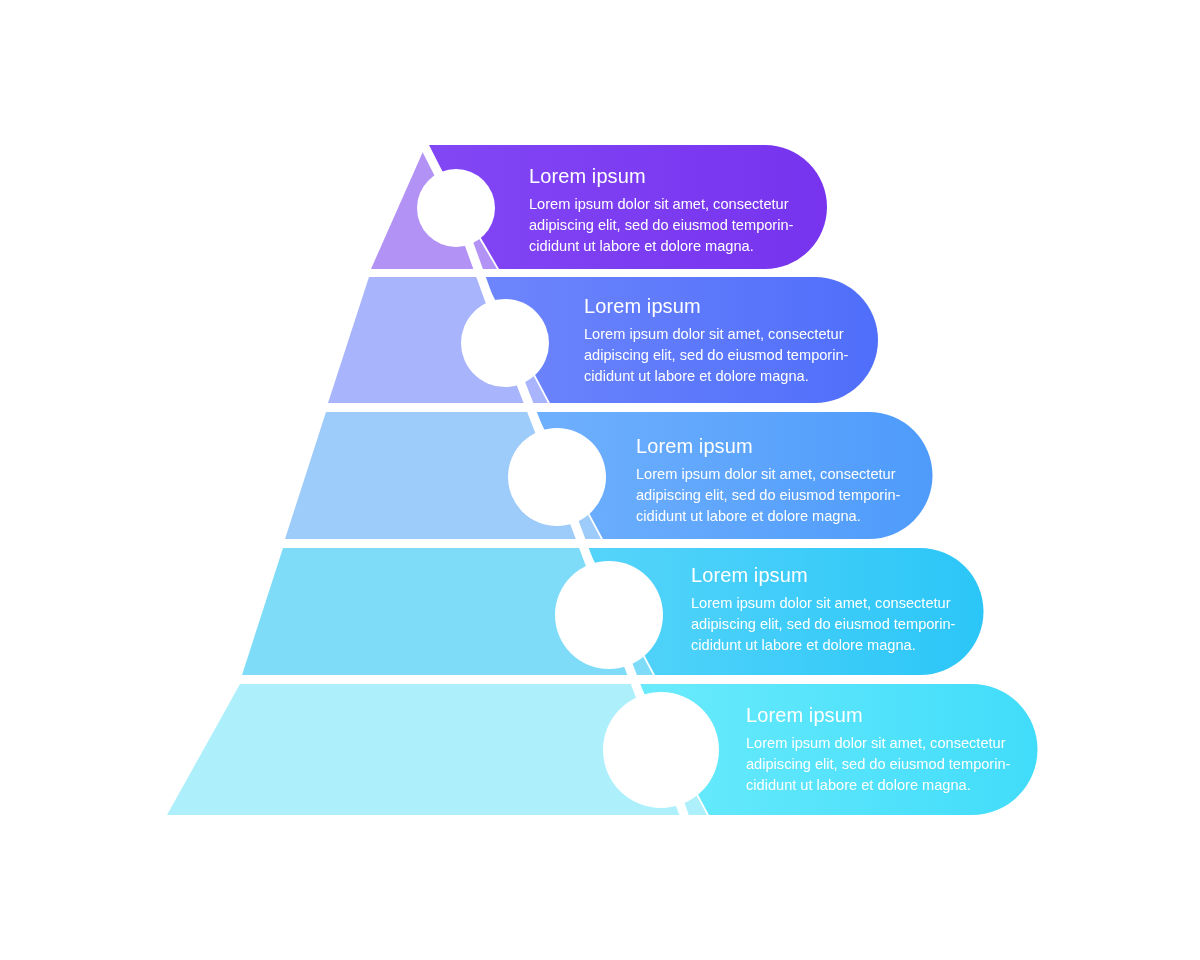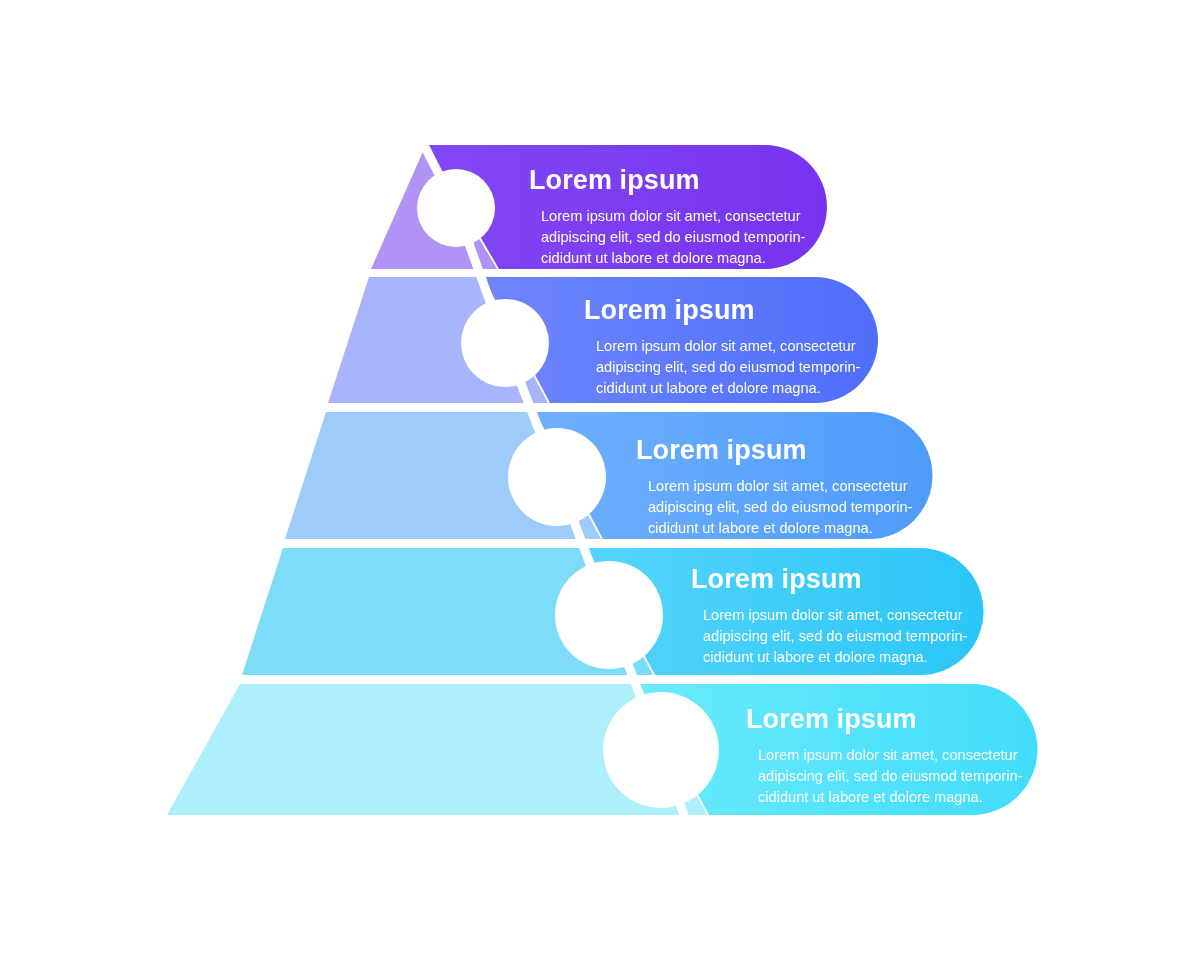--- a/index.html
+++ b/index.html
@@ -26,32 +26,32 @@
     top: 0;
     width: 1200px;
     height: 960px;
     display: block;
   }
   .level-text {
     position: absolute;
     color: #ffffff;
   }
   .level-title {
-    font-size: 27px;
-    font-weight: 700;
+    font-size: 20px;
+    font-weight: 400;
     line-height: 1.05;
     margin: 0 0 7px 0;
     letter-spacing: 0.1px;
     white-space: nowrap;
   }
   .level-body {
     font-size: 14.6px;
     font-weight: 400;
     line-height: 1.43;
-    margin: 12px;
+    margin: 0;
     white-space: pre-line;
   }
   .t1 { left: 529px; top: 166px; }
   .t2 { left: 584px; top: 296px; }
   .t3 { left: 636px; top: 436px; }
   .t4 { left: 691px; top: 565px; }
   .t5 { left: 746px; top: 705px; }
 </style>
 </head>
 <body>

